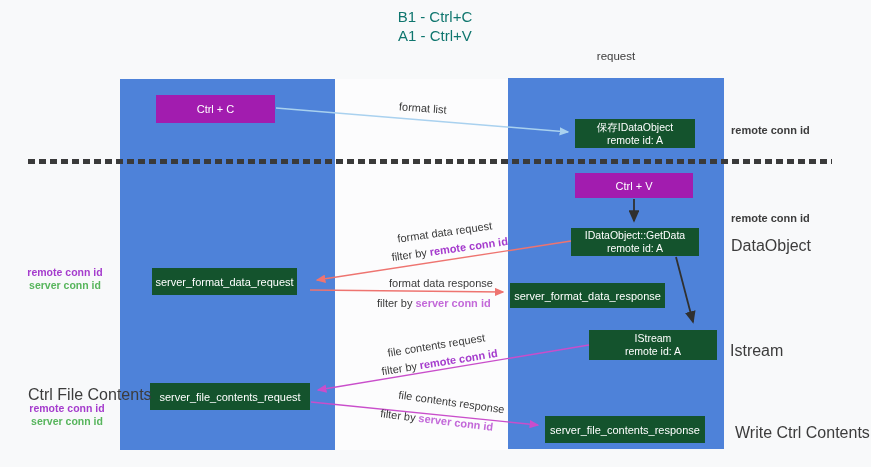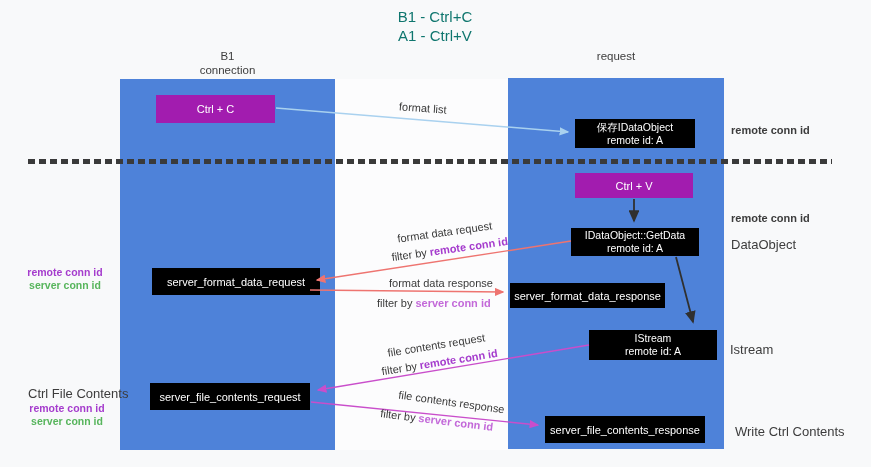--- a/index.html
+++ b/index.html
@@ -11,49 +11,45 @@
   #col-right{left:508px;top:78px;width:216px;height:371px;}
   .title{position:absolute;left:335px;top:7px;width:200px;text-align:center;
          font-size:15px;line-height:19px;color:#0f766e;z-index:2;}
   .hdr{position:absolute;text-align:center;font-size:11.5px;line-height:13.5px;color:#3d3d3d;z-index:2;}
   #hdr-left{left:120px;top:50px;width:215px;}
   #hdr-right{left:508px;top:50px;width:216px;}
   .dashline{position:absolute;left:28px;top:159px;width:804px;height:5px;z-index:3;
     background:repeating-linear-gradient(90deg,#3a3a3a 0 7px,transparent 7px 11px);}
   .node{position:absolute;display:flex;flex-direction:column;align-items:center;justify-content:center;
         color:#fff;text-align:center;z-index:4;}
-  .orange{background:#000000;}
+  .orange{background:#14532d;}
   .green{background:#a21caf;}
   .one{font-size:11px;}
   .two{font-size:10.5px;line-height:13px;}
   #svg-arrows{position:absolute;left:0;top:0;z-index:5;pointer-events:none;}
   .elabel{position:absolute;font-size:11px;color:#3a3a3a;white-space:nowrap;z-index:6;}
   .purple{color:#a53ccd;font-weight:bold;}
   .lpurple{color:#c369d9;font-weight:bold;}
   .greentxt{color:#57b55c;font-weight:bold;}
   .gap{margin-right:3px;}
-  .ann{position:absolute;font-size:13px;color:#3c3c3c;white-space:nowrap;z-index:6;}
+  .ann{position:absolute;font-size:16px;color:#3c3c3c;white-space:nowrap;z-index:6;}
   .pair{text-align:center;font-size:10.5px;line-height:12.5px;font-weight:bold;}
 </style>
 </head>
 <body>
 
 <div id="canvas">
 
   <div class="mid-strip"></div>
 
   <div class="title">
     <div>B1 - Ctrl+C</div>
     <div>A1 - Ctrl+V</div>
   </div>
 
-  <div class="hdr" id="hdr-left">
-    <div>B1</div>
-    <div>connection</div>
-  </div>
   <div class="hdr" id="hdr-right">
     <div>request</div>
   </div>
 
   <div class="col" id="col-left"></div>
   <div class="col" id="col-right"></div>
 
   <div class="dashline"></div>
 
   <div class="node green one" style="left:156px;top:95px;width:119px;height:28px;">
@@ -67,21 +63,21 @@
 
   <div class="node green one" style="left:575px;top:173px;width:118px;height:25px;">
     <span>Ctrl + V</span>
   </div>
 
   <div class="node orange two" style="left:571px;top:228px;width:128px;height:28px;">
     <span>IDataObject::GetData</span>
     <span>remote id: A</span>
   </div>
 
-  <div class="node orange one" style="left:152px;top:268px;width:168px;height:27px;">
+  <div class="node orange one" style="left:152px;top:268px;width:145px;height:27px;">
     <span>server_format_data_request</span>
   </div>
 
   <div class="node orange one" style="left:510px;top:283px;width:155px;height:25px;text-align:right;">
     <span>server_format_data_response</span>
   </div>
 
   <div class="node orange two" style="left:589px;top:330px;width:128px;height:30px;">
     <span>IStream</span>
     <span>remote id: A</span>

